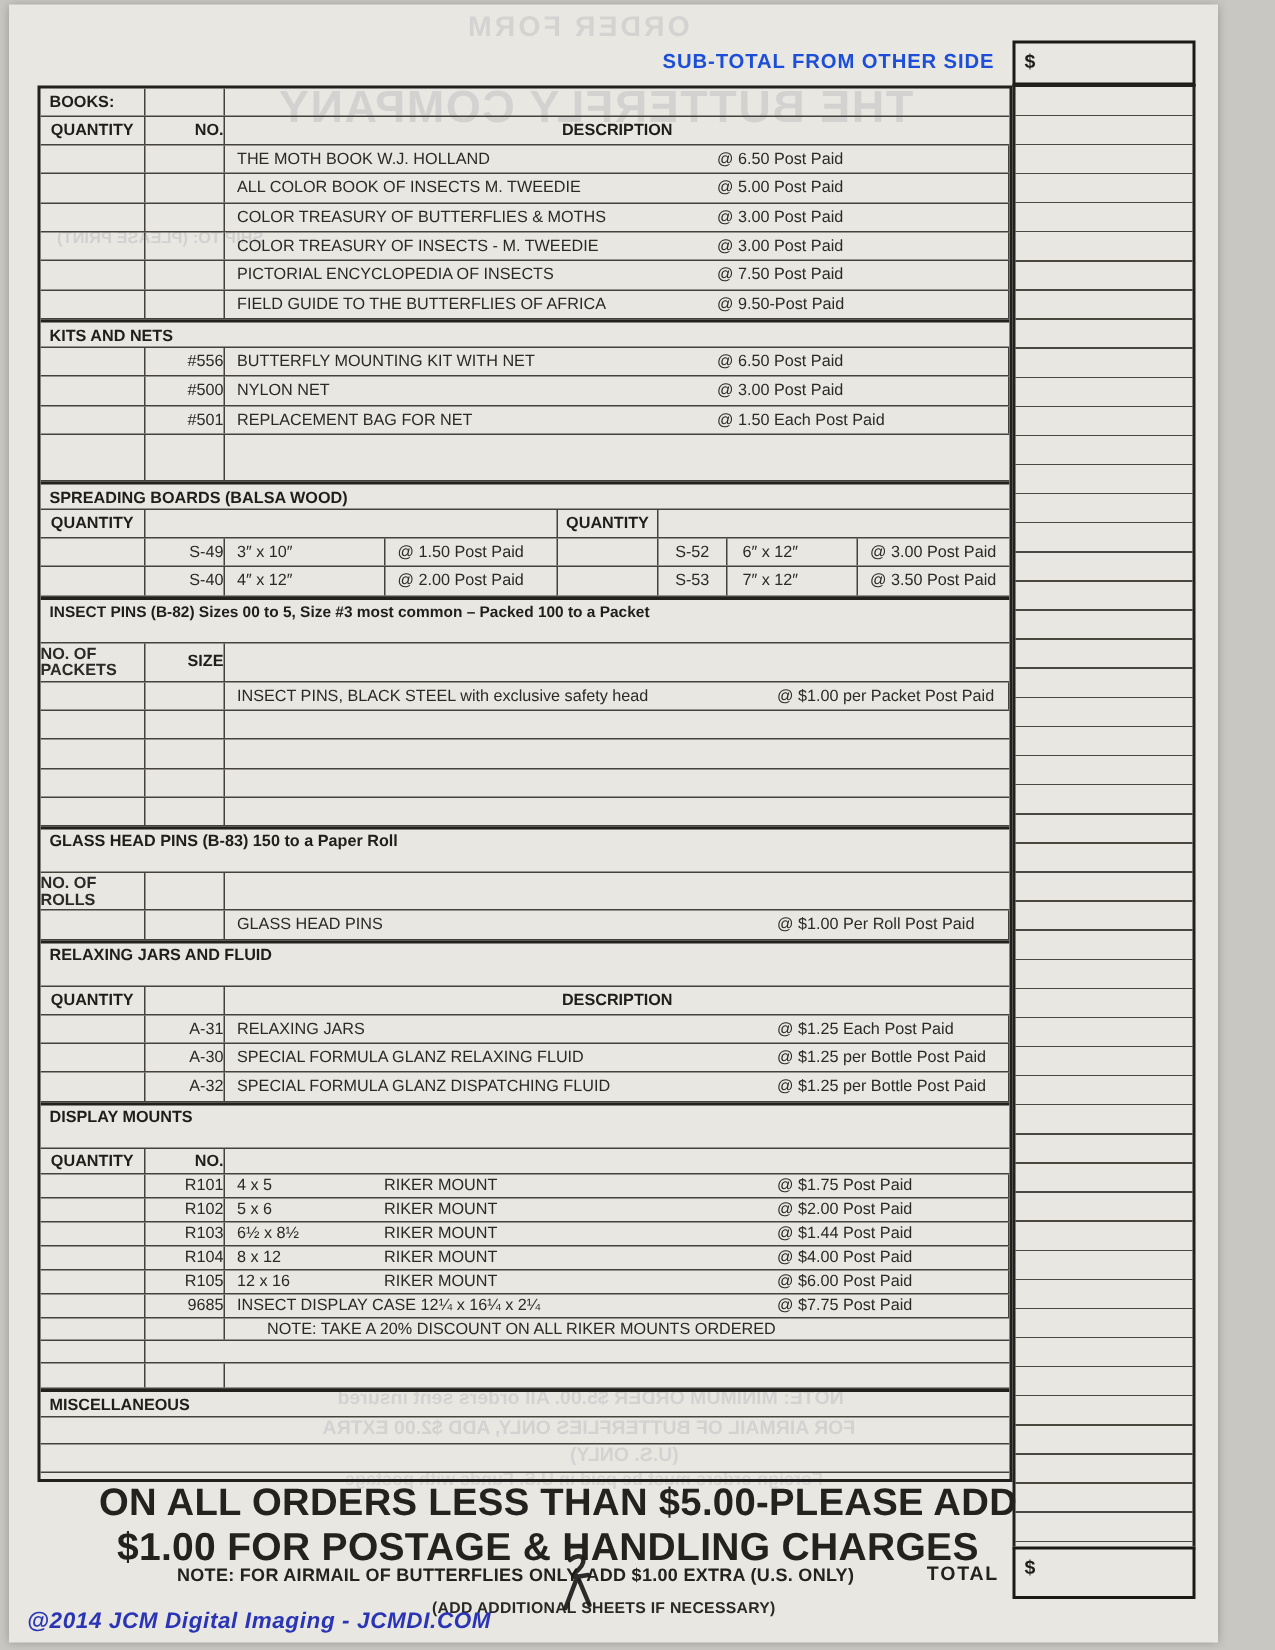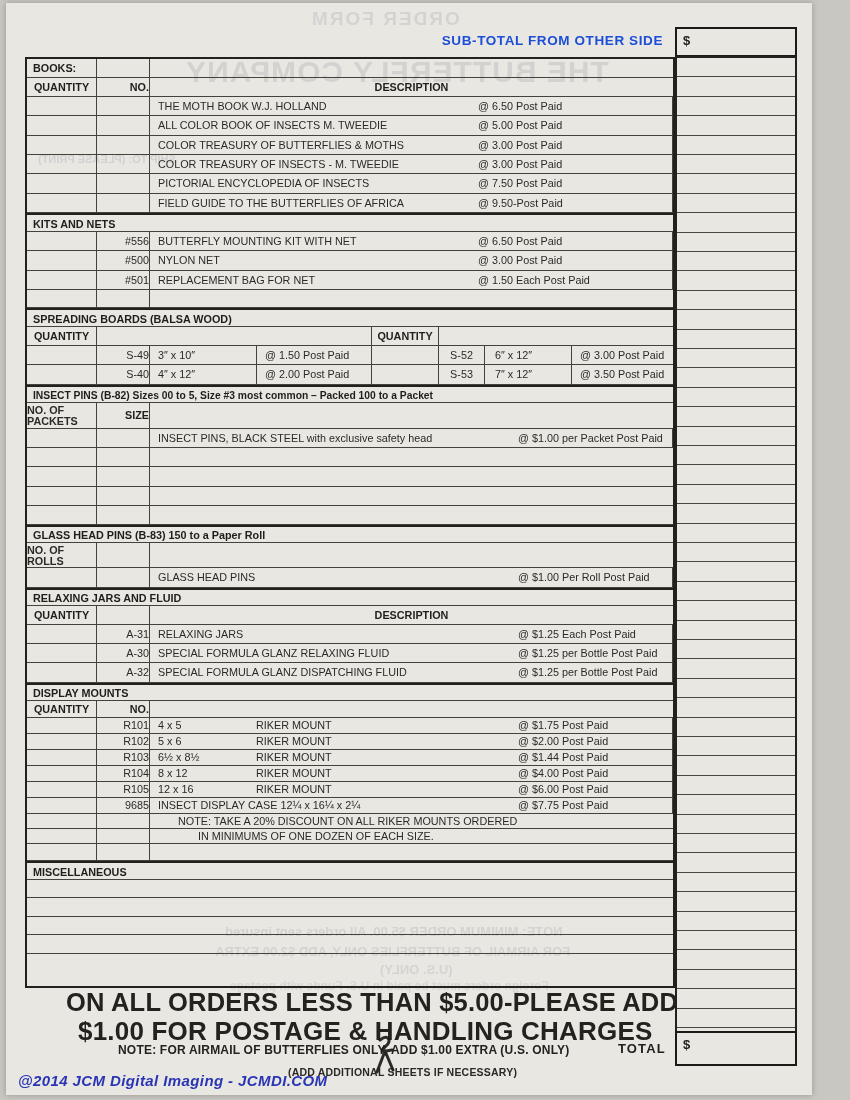--- a/index.html
+++ b/index.html
@@ -26,21 +26,21 @@
   .qty{width:70px}
   .no{width:53px;text-align:right}
   .desc{flex:1;padding-left:8px}
   .fill{flex:1}
   .ctr{text-align:center;padding-left:0}
   .b{font-weight:bold;color:#1f1e1b}
   .titlecell{padding-left:6px;font-weight:bold;color:#1f1e1b}
   .sec-top{border-top:2px solid var(--heavy)}
   .hT{height:19px;line-height:18px}
   .hA{height:19.33px;line-height:18.5px}
-  .h18{height:18px;line-height:17px}
+  .h18{height:31px;line-height:17px}
   .h26{height:26px;line-height:12px}
   .h25{height:25px;line-height:12px}
   .h17{height:17px;line-height:16px}
   .h16{height:16px;line-height:15px}
   .h15{height:15px;line-height:14px}
   .h186{height:18.6px;line-height:18px}
   .twoline{padding-top:2px;font-weight:bold;white-space:normal;line-height:11px}
   .price{position:absolute;left:451px;top:0;height:100%;display:flex;align-items:center;white-space:nowrap}
   .price.far{left:491px}
   .szspan{display:inline-block;width:98px}
@@ -318,21 +318,20 @@
     <span class="price far">@ $7.75 Post Paid</span>
   </div>
   <div class="row h15">
     <div class="c qty"></div>
     <div class="c no"></div>
     <div class="c desc note-ind">NOTE: TAKE A 20% DISCOUNT ON ALL RIKER MOUNTS ORDERED</div>
   </div>
   <div class="row h15">
     <div class="c qty"></div>
     <div class="c no"></div>
-    <div class="c desc note-ind2">IN MINIMUMS OF ONE DOZEN OF EACH SIZE.</div>
   </div>
   <div class="row h17">
     <div class="c qty"></div>
     <div class="c no"></div>
     <div class="c desc"></div>
   </div>
 
   <div class="row hT sec-top">
     <div class="c fill titlecell">MISCELLANEOUS</div>
   </div>

